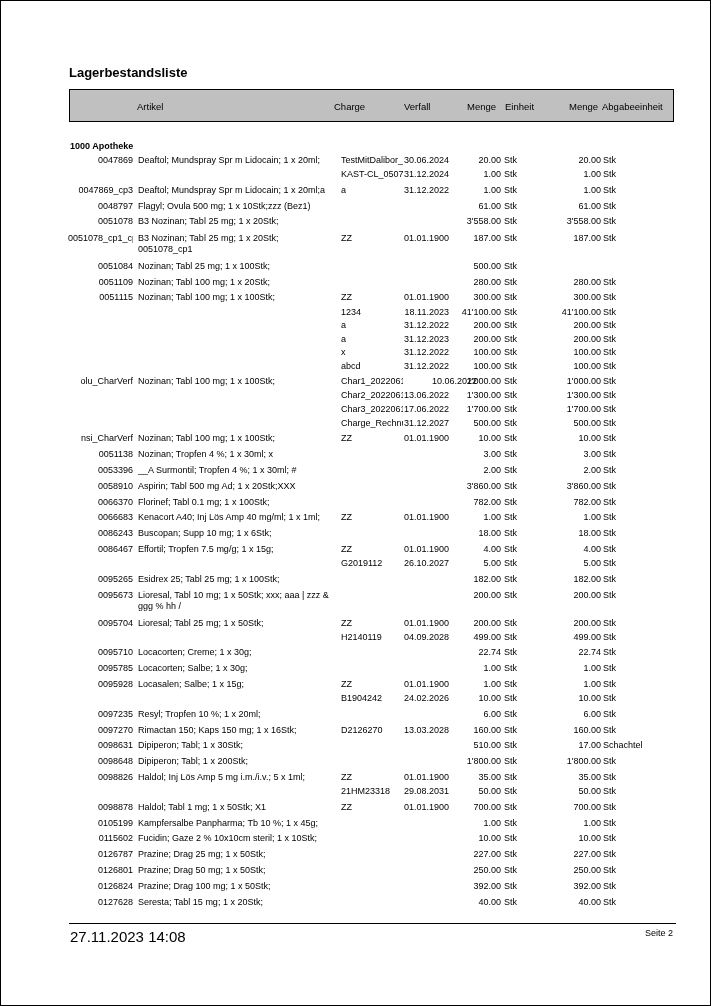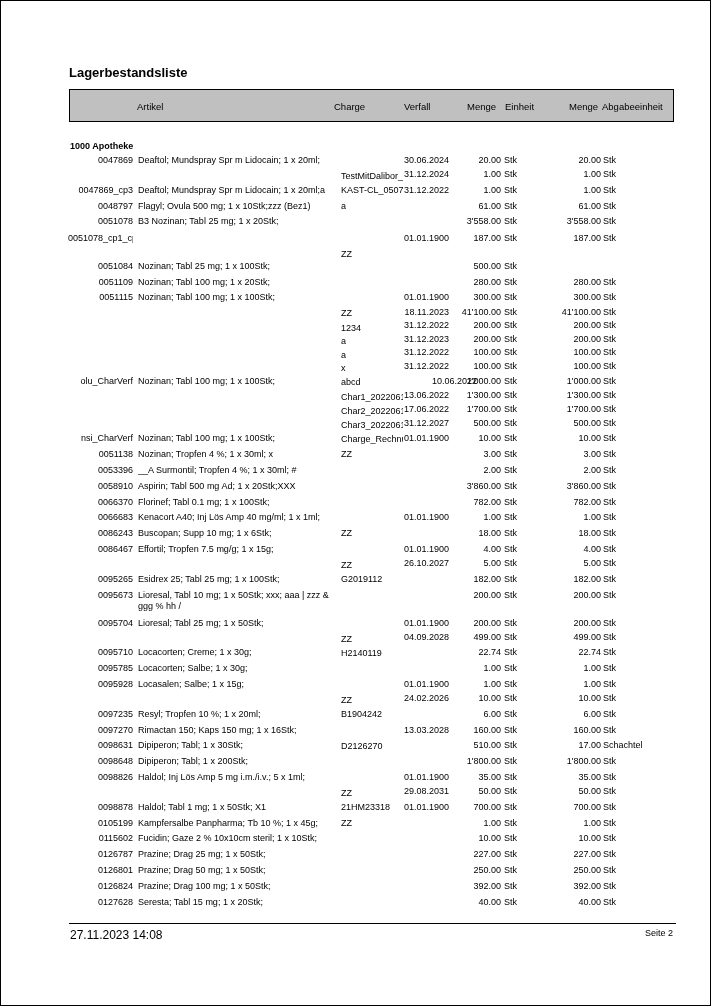--- a/index.html
+++ b/index.html
@@ -11,28 +11,28 @@
   .subtitle { position: absolute; left: 68px; top: 64px; font-size: 13px; font-weight: bold; }
   .header-band { position: absolute; left: 68px; top: 88px; width: 605px; height: 33px;
                  background: #c0c0c0; border: 1px solid #000; box-sizing: border-box;
                  font-size: 9.5px; }
   .header-band span { position: absolute; top: 11px; white-space: nowrap; }
   .section { position: absolute; left: 69px; top: 140px; font-size: 9px; font-weight: bold; }
   .rows { position: absolute; left: 0; top: 0; width: 711px; height: 1006px; }
   .cell { position: absolute; font-size: 9px; white-space: nowrap; overflow: hidden; line-height: 11px; }
   .c-id { right: 579px; text-align: right; max-width: 65px; }
   .c-art { left: 137px; width: 196px; white-space: normal; }
-  .c-charge { left: 340px; width: 62px; margin-top: 16px; }
+  .c-charge { left: 340px; width: 62px; }
   .c-verf { left: 401px; width: 47px; text-align: right; }
   .c-m1 { right: 211px; text-align: right; }
   .c-e1 { left: 503px; }
   .c-m2 { right: 111px; text-align: right; }
   .c-e2 { left: 602px; }
   .footer-line { position: absolute; left: 68px; top: 922px; width: 607px; height: 1px; background: #000; }
-  .footer-date { position: absolute; left: 69px; top: 927px; font-size: 12px; }
+  .footer-date { position: absolute; left: 69px; top: 927px; font-size: 15px; }
   .footer-page { position: absolute; right: 37px; top: 927px; font-size: 9px; }
 </style>
 </head>
 <body>
 
 <div class="page">
   <div class="subtitle">Lagerbestandsliste</div>
 
   <div class="header-band">
     <span style="left:67px">Artikel</span>
@@ -75,20 +75,21 @@
       <div class="cell c-e1" style="top: 200px;">Stk</div>
       <div class="cell c-m2" style="top: 200px;">61.00</div>
       <div class="cell c-e2" style="top: 200px;">Stk</div>
       <div class="cell c-id" style="top: 215px;">0051078</div>
       <div class="cell c-art" style="top: 215px;">B3 Nozinan; Tabl 25 mg; 1 x 20Stk;</div>
       <div class="cell c-m1" style="top: 215px;">3'558.00</div>
       <div class="cell c-e1" style="top: 215px;">Stk</div>
       <div class="cell c-m2" style="top: 215px;">3'558.00</div>
       <div class="cell c-e2" style="top: 215px;">Stk</div>
       <div class="cell c-id" style="top: 232px;">0051078_cp1_cp2</div>
+      <div class="cell c-art" style="top: 232px;">B3 Nozinan; Tabl 25 mg; 1 x 20Stk; 0051078_cp1</div>
       <div class="cell c-charge" style="top: 232px;">ZZ</div>
       <div class="cell c-verf" style="top: 232px;">01.01.1900</div>
       <div class="cell c-m1" style="top: 232px;">187.00</div>
       <div class="cell c-e1" style="top: 232px;">Stk</div>
       <div class="cell c-m2" style="top: 232px;">187.00</div>
       <div class="cell c-e2" style="top: 232px;">Stk</div>
       <div class="cell c-id" style="top: 260px;">0051084</div>
       <div class="cell c-art" style="top: 260px;">Nozinan; Tabl 25 mg; 1 x 100Stk;</div>
       <div class="cell c-m1" style="top: 260px;">500.00</div>
       <div class="cell c-e1" style="top: 260px;">Stk</div>

